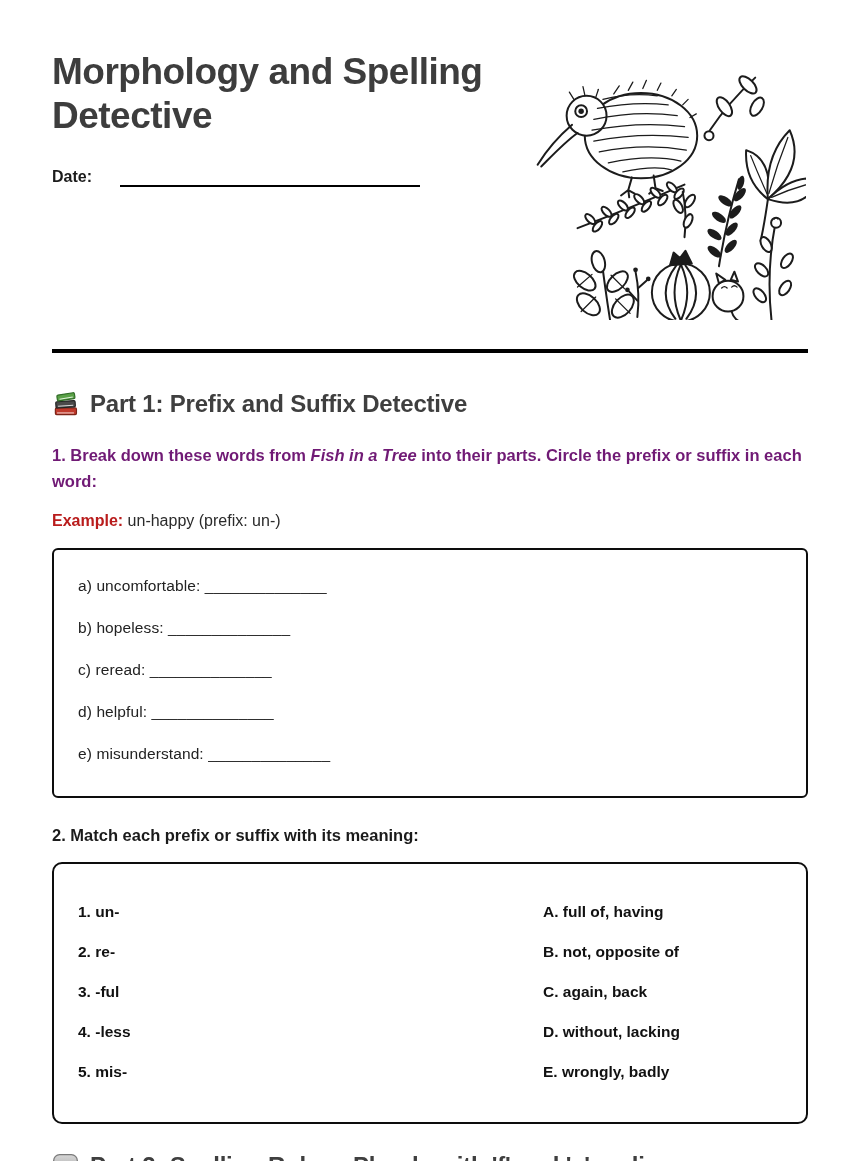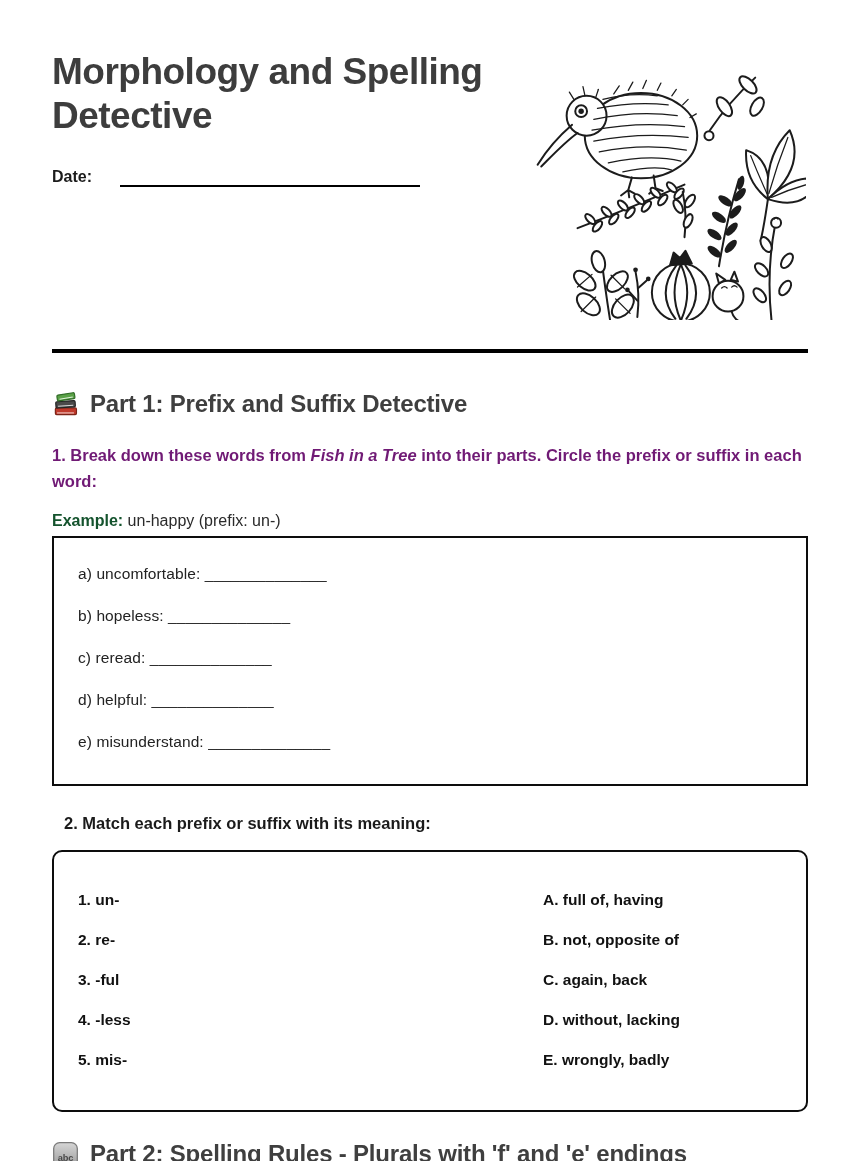--- a/index.html
+++ b/index.html
@@ -40,35 +40,35 @@
   .section-icon { width: 27px; height: 27px; flex: none; display: inline-block; }
   .section-icon svg { width: 100%; height: 100%; }
 
   .q-text {
     margin-top: 24px; font-size: 16.5px; font-weight: 700;
     line-height: 26px; color: #701a75; max-width: 756px;
   }
   .q-text .book-title { font-style: italic; }
 
   .example-line { margin-top: 16px; font-size: 16px; line-height: 22px; color: #2a2a2a; }
-  .example-line .example-label { font-weight: 700; color: #14532d; }
+  .example-line .example-label { font-weight: 700; color: #b91c1c; }
 
   .answer-box {
-    margin-top: 4px;
-    border: 2.5px solid #0d0d0d; border-radius: 0;
+    margin-top: 16px;
+    border: 2.5px solid #0d0d0d; border-radius: 6px;
     padding: 26px 24px 18px 24px;
     background: #fff;
   }
   .answer-box .blank-item {
     font-size: 15.5px; color: #222; font-weight: 400;
     line-height: 20px; margin-bottom: 22px; letter-spacing: 0.1px;
   }
   .answer-box .blank-item:last-child { margin-bottom: 14px; }
 
-  .match-prompt { margin-top: 26px; font-size: 16.5px; font-weight: 700; color: #1b1b1b; line-height: 22px; margin-left: 12px; }
+  .match-prompt { margin-top: 26px; font-size: 16.5px; font-weight: 700; color: #1b1b1b; line-height: 22px; }
 
   .match-box {
     margin-top: 16px;
     border: 2.5px solid #0d0d0d; border-radius: 10px;
     padding: 38px 24px 30px 24px;
     background: #fff;
   }
   .match-row { display: flex; margin-bottom: 20px; }
   .match-row:last-child { margin-bottom: 10px; }
   .match-left, .match-right { font-size: 15.5px; font-weight: 700; color: #111; line-height: 20px; }

